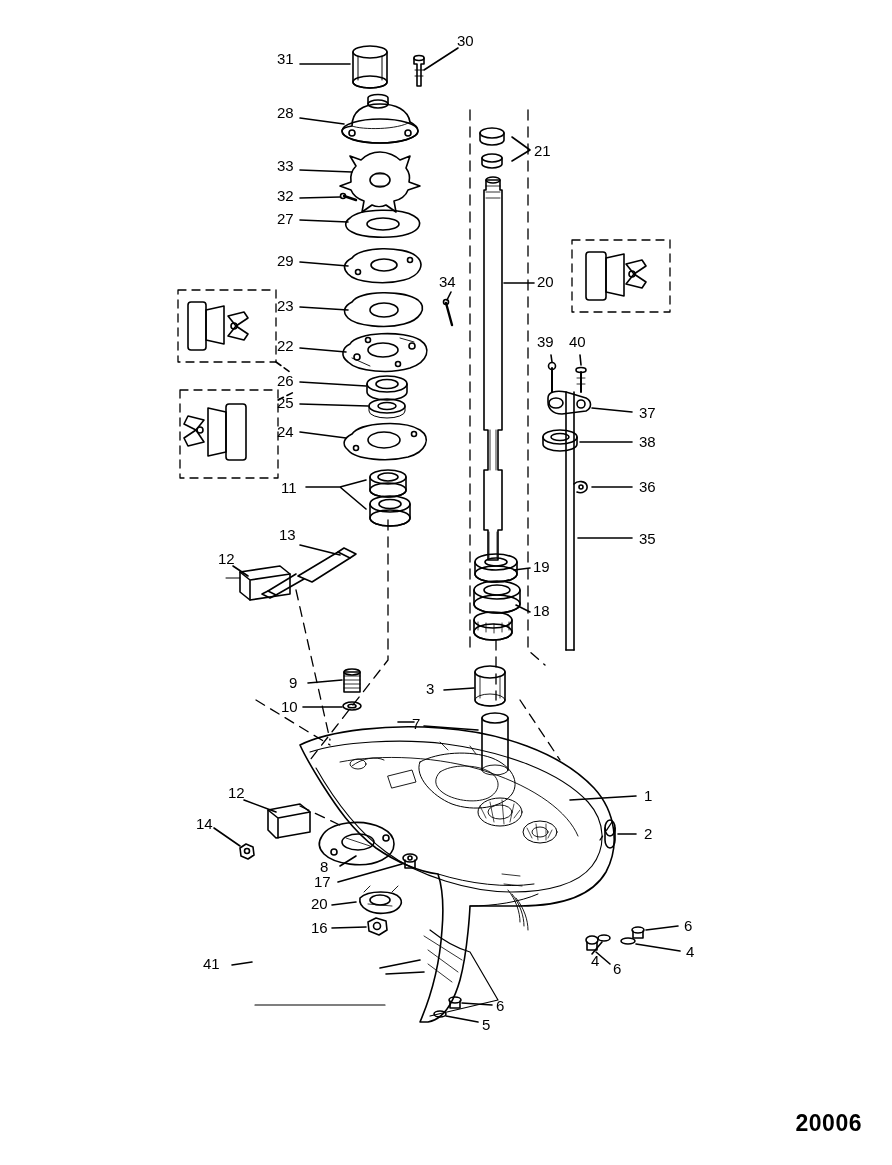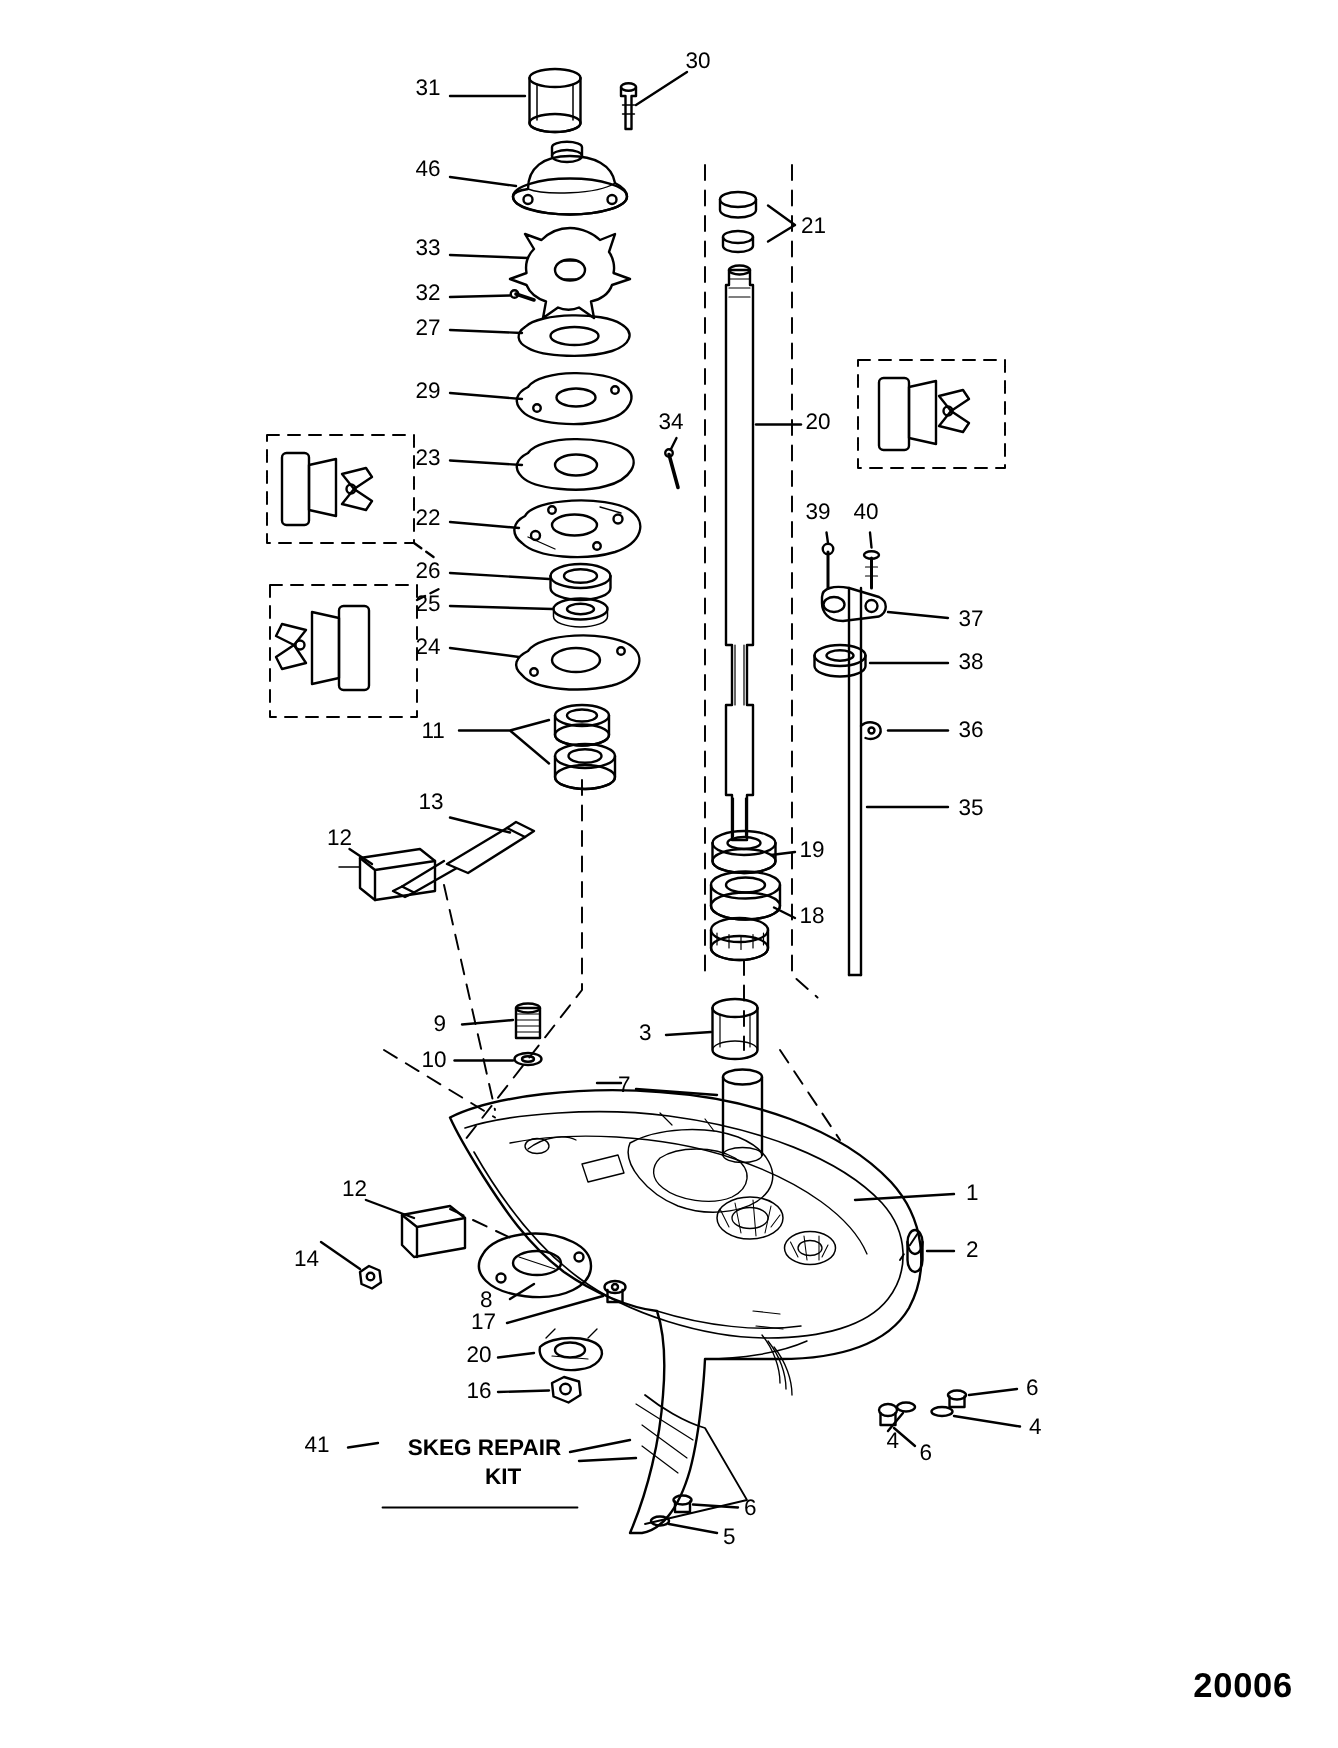--- a/index.html
+++ b/index.html
@@ -482,21 +482,21 @@
 
       <line x1="232" y1="965" x2="252" y2="962"></line>
       <path d="M380 968 L420 960 M386 974 L424 972"></path>
       <line x1="255" y1="1005" x2="385" y2="1005" stroke-width="1.2"></line>
 
     </g>
   </svg>
 
   <div class="callout" style="left:277px; top:51px;">31</div>
   <div class="callout" style="left:457px; top:33px;">30</div>
-  <div class="callout" style="left:277px; top:105px;">46</div>
+  <div class="callout" style="left:277px; top:105px;">28</div>
   <div class="callout" style="left:277px; top:158px;">33</div>
   <div class="callout" style="left:277px; top:188px;">32</div>
   <div class="callout" style="left:277px; top:211px;">27</div>
   <div class="callout" style="left:277px; top:253px;">29</div>
   <div class="callout" style="left:277px; top:298px;">23</div>
   <div class="callout" style="left:277px; top:338px;">22</div>
   <div class="callout" style="left:277px; top:373px;">26</div>
   <div class="callout" style="left:277px; top:395px;">25</div>
   <div class="callout" style="left:277px; top:424px;">24</div>
   <div class="callout" style="left:281px; top:480px;">11</div>
@@ -513,31 +513,29 @@
   <div class="callout" style="left:639px; top:531px;">35</div>
   <div class="callout" style="left:533px; top:559px;">19</div>
   <div class="callout" style="left:533px; top:603px;">18</div>
   <div class="callout" style="left:289px; top:675px;">9</div>
   <div class="callout" style="left:281px; top:699px;">10</div>
   <div class="callout" style="left:426px; top:681px;">3</div>
   <div class="callout" style="left:412px; top:716px;">7</div>
   <div class="callout" style="left:644px; top:788px;">1</div>
   <div class="callout" style="left:644px; top:826px;">2</div>
   <div class="callout" style="left:228px; top:785px;">12</div>
-  <div class="callout" style="left:196px; top:816px;margin-top:16px;">14</div>
+  <div class="callout" style="left:196px; top:816px;">14</div>
   <div class="callout" style="left:320px; top:859px;">8</div>
   <div class="callout" style="left:314px; top:874px;">17</div>
   <div class="callout" style="left:311px; top:896px;">20</div>
   <div class="callout" style="left:311px; top:920px;">16</div>
   <div class="callout" style="left:684px; top:918px;">6</div>
   <div class="callout" style="left:686px; top:944px;">4</div>
   <div class="callout" style="left:613px; top:961px;">6</div>
   <div class="callout" style="left:591px; top:953px;">4</div>
   <div class="callout" style="left:496px; top:998px;">6</div>
   <div class="callout" style="left:482px; top:1017px;">5</div>
   <div class="callout" style="left:203px; top:956px;">41</div>
 
-  <div class="skeg-label" style="left:258px; top:957px; width:130px;">SKEG REPAIR
-      KIT</div>
 
   <div class="drawing-number">20006</div>
 
 </div>
 
 </body></html>

